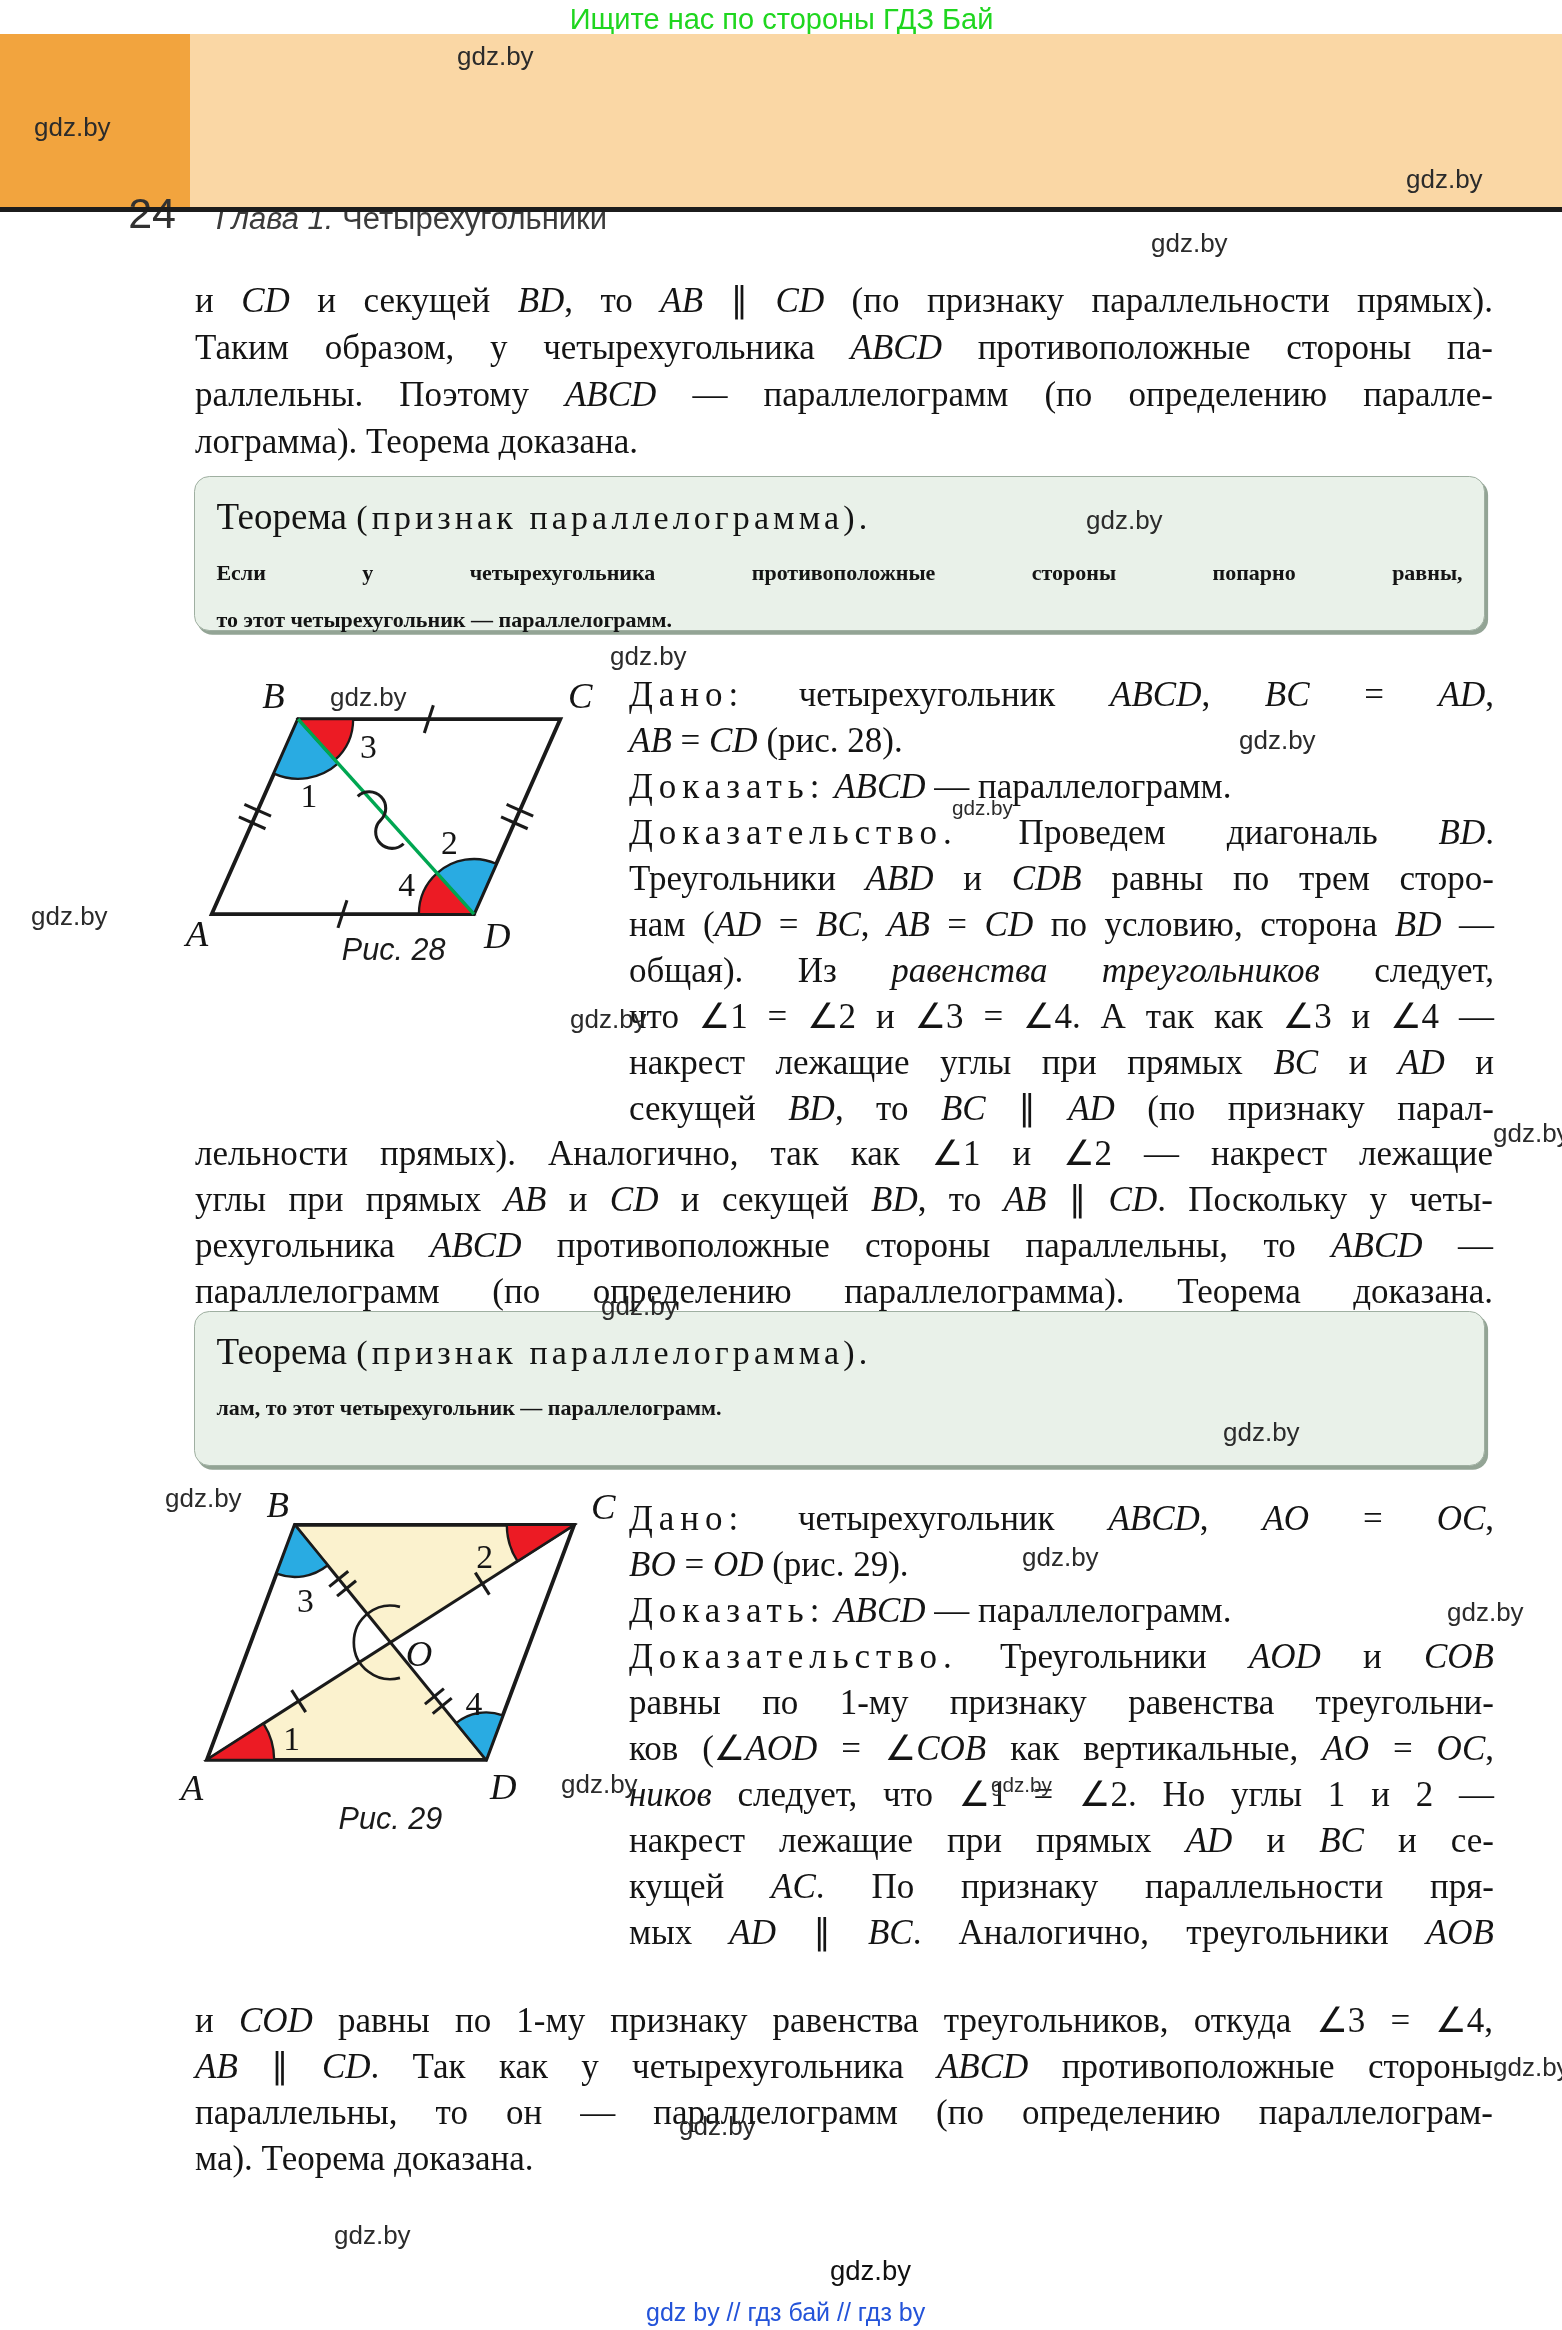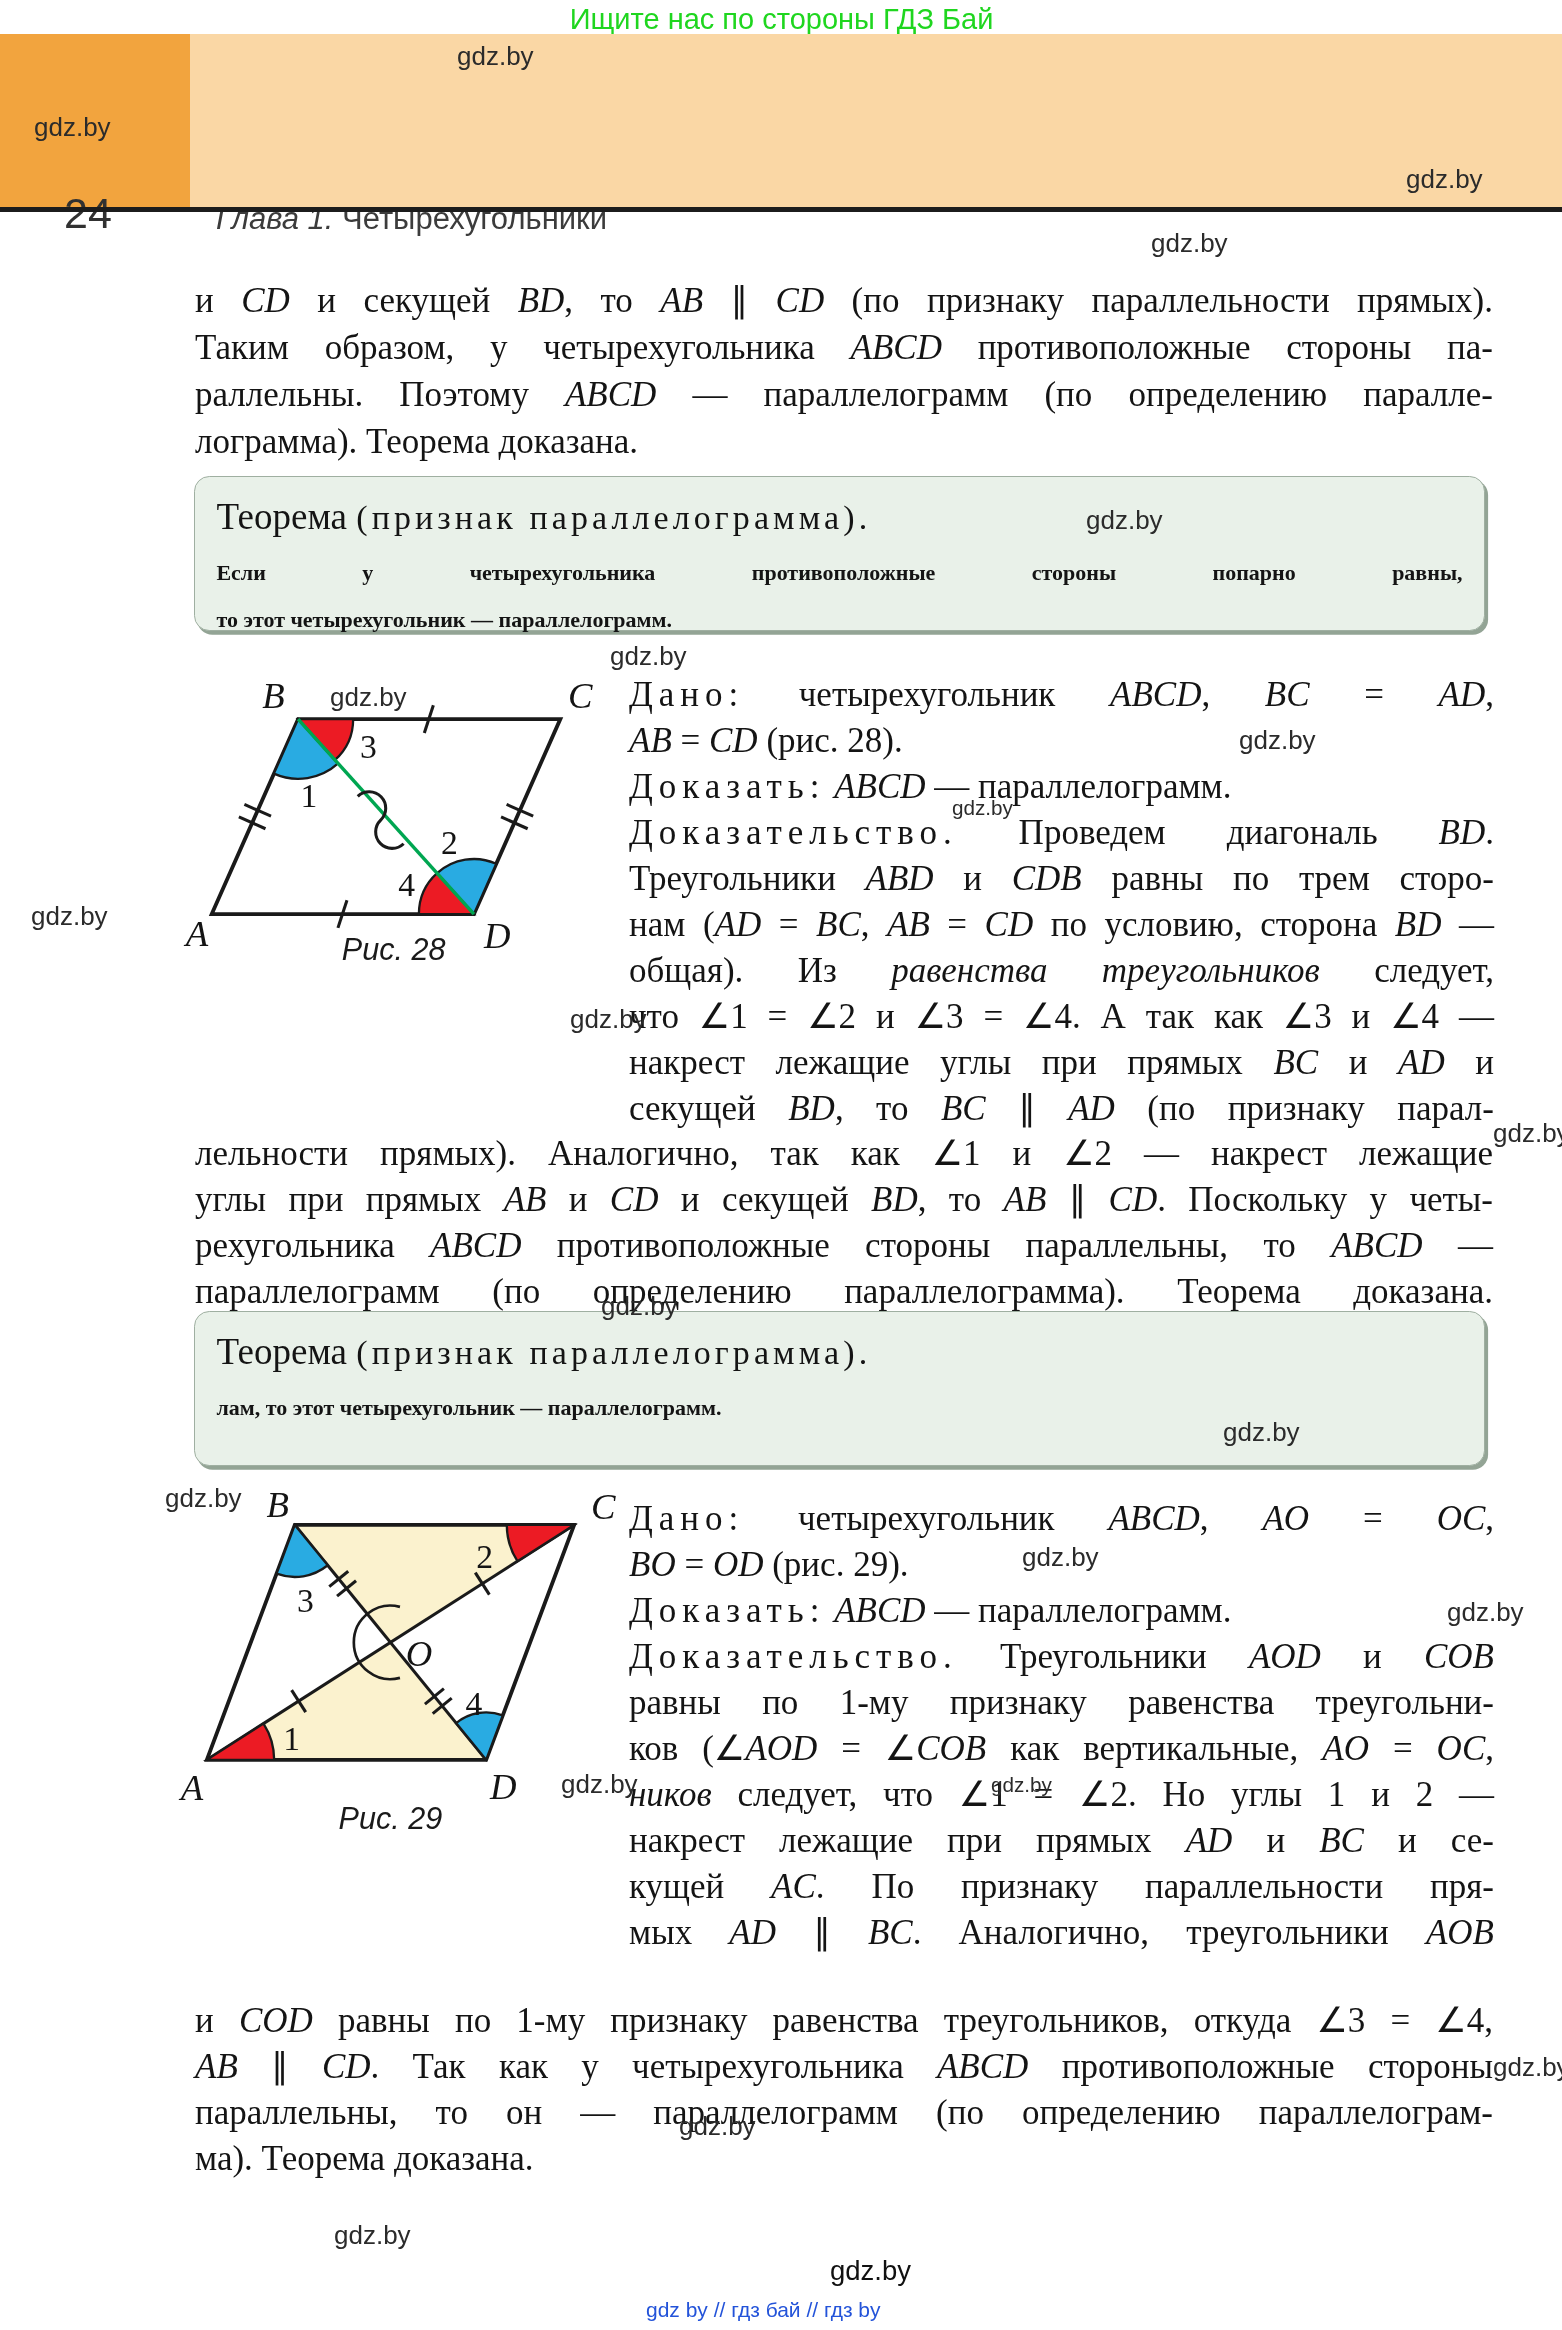--- a/index.html
+++ b/index.html
@@ -4,21 +4,21 @@
 <style>
   html,body { margin:0; padding:0; background:#ffffff; }
   .page { position:relative; width:1563px; height:2330px; background:#ffffff;
           font-family:"Liberation Serif", serif; color:#141414; overflow:hidden; }
 
   .banner { position:absolute; top:3.1px; left:0; width:100%; text-align:center;
             font-family:"Liberation Sans", sans-serif; font-size:29px; color:#1FD61F; }
 
   .band { position:absolute; top:34px; left:0; width:100%; height:173px; background:#FAD7A5; }
   .band-dark { position:absolute; left:0; top:0; width:190px; height:100%; background:#F2A43E; }
-  .pagenum { position:absolute; left:0; top:155px; width:176px; text-align:center;
+  .pagenum { position:absolute; left:0; top:155px; width:176px; text-align:right;
              font-family:"Liberation Sans", sans-serif; font-size:43px; color:#313131; }
   .chapter { position:absolute; left:216px; top:167px; font-family:"Liberation Sans", sans-serif;
              font-size:31px; color:#3c3c3c; }
   .chapter .it { font-style:italic; }
   .rule { position:absolute; top:207px; left:0; width:100%; height:4.6px; background:#1c1c1c; }
 
   .blk { position:absolute; font-size:35px; }
   .intro { left:195px; top:277px;  width:1298px; line-height:47px; }
   .col1  { left:629px; top:672px;  width:865px; line-height:46px; }
   .full1 { left:195px; top:1131px; width:1298px; line-height:46px; }
@@ -42,21 +42,21 @@
   .fig { position:absolute; }
   .v   { font:italic 48px "Liberation Serif", serif; fill:#141414; }
   .dg  { font:44px "Liberation Serif", serif; fill:#141414; }
   .cap { font:italic 40px "Liberation Sans", sans-serif; fill:#1a1a1a; text-anchor:middle; }
 
   .wm { position:absolute; font-family:"Liberation Sans", sans-serif; font-size:26px;
         color:#2b2b2b; white-space:nowrap; }
   .wm.sm { font-size:20.7px; }
   .wm.ftr { font-size:27.5px; color:#111; }
   .flinks { position:absolute; left:646px; top:2298px; font-family:"Liberation Sans", sans-serif;
-            font-size:21px; color:#2353D9; white-space:nowrap; }
+            font-size:25px; color:#2353D9; white-space:nowrap; }
 </style>
 </head>
 <body>
 
 <div class="page">
 
   <div class="banner">Ищите нас по стороны ГДЗ Бай</div>
 
   <div class="band">
     <div class="band-dark"></div>

